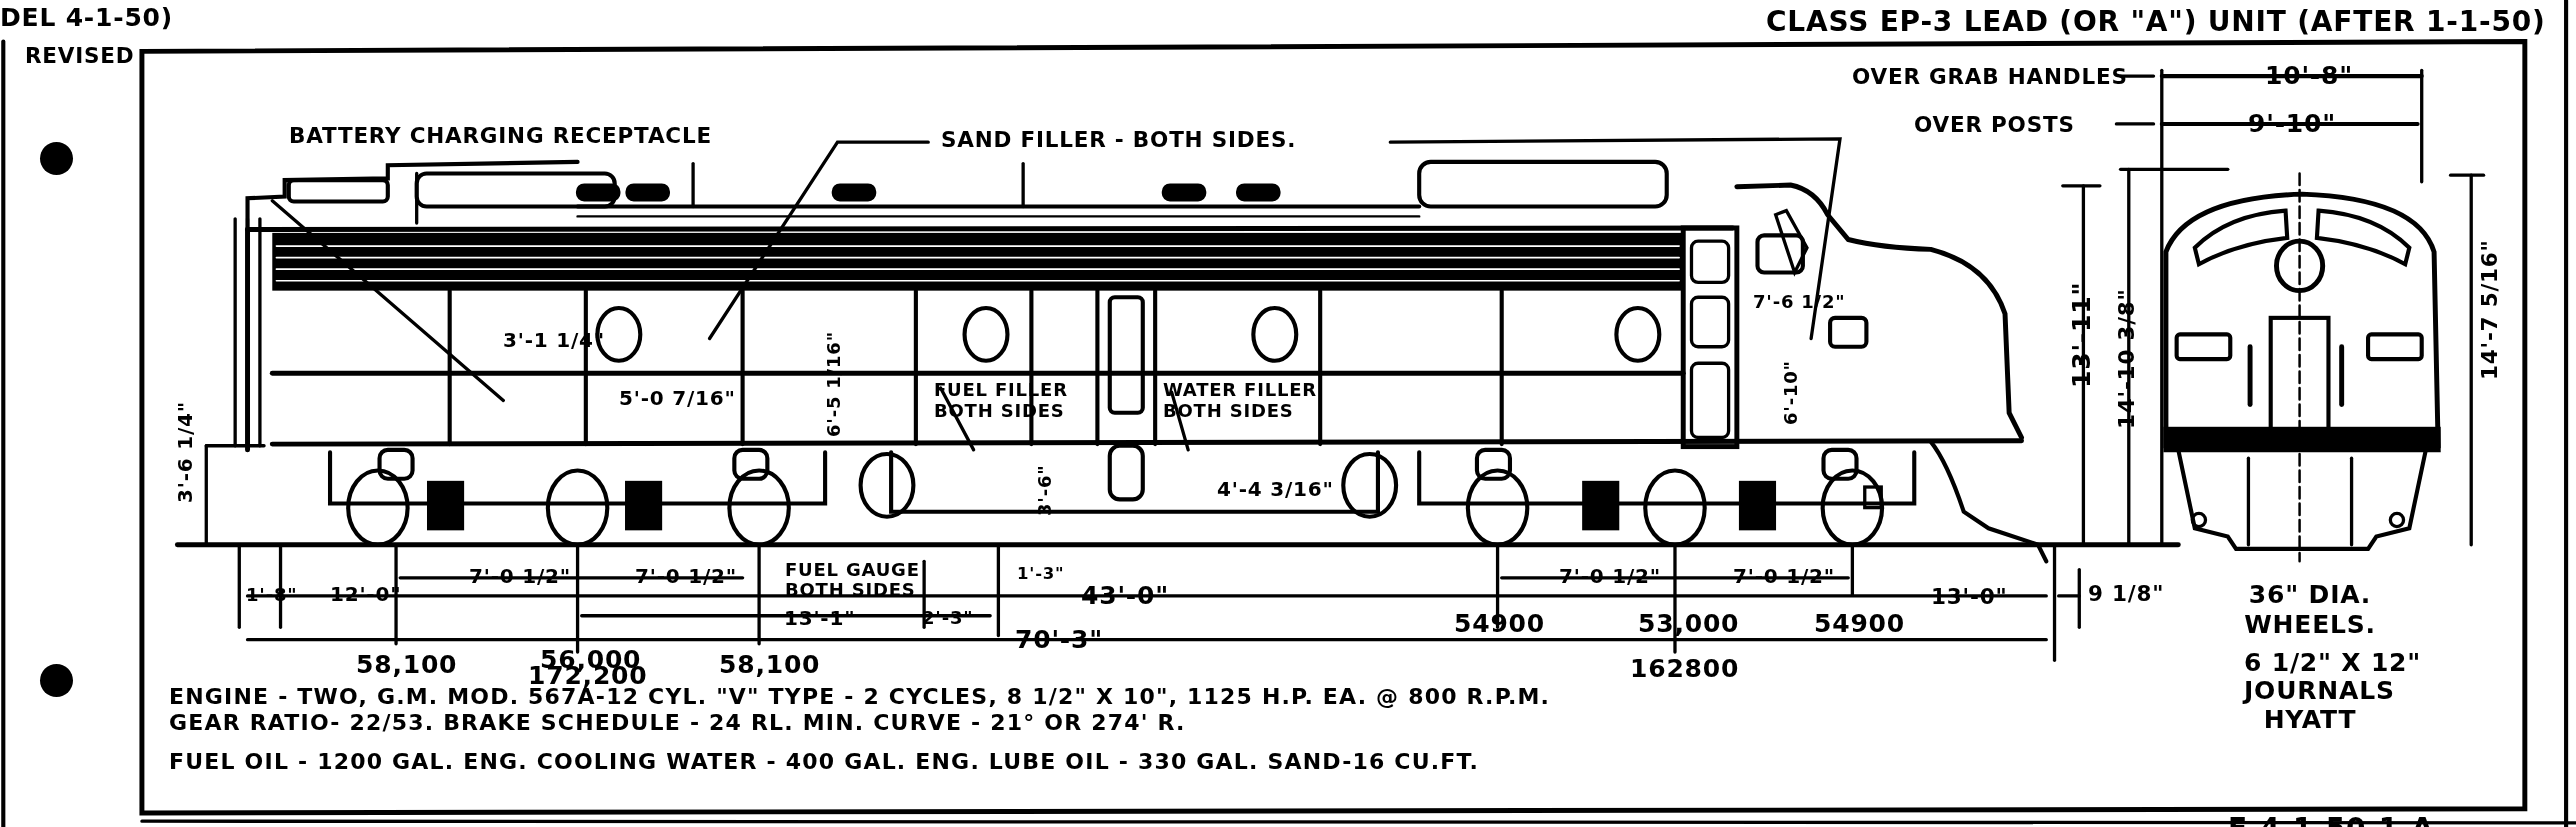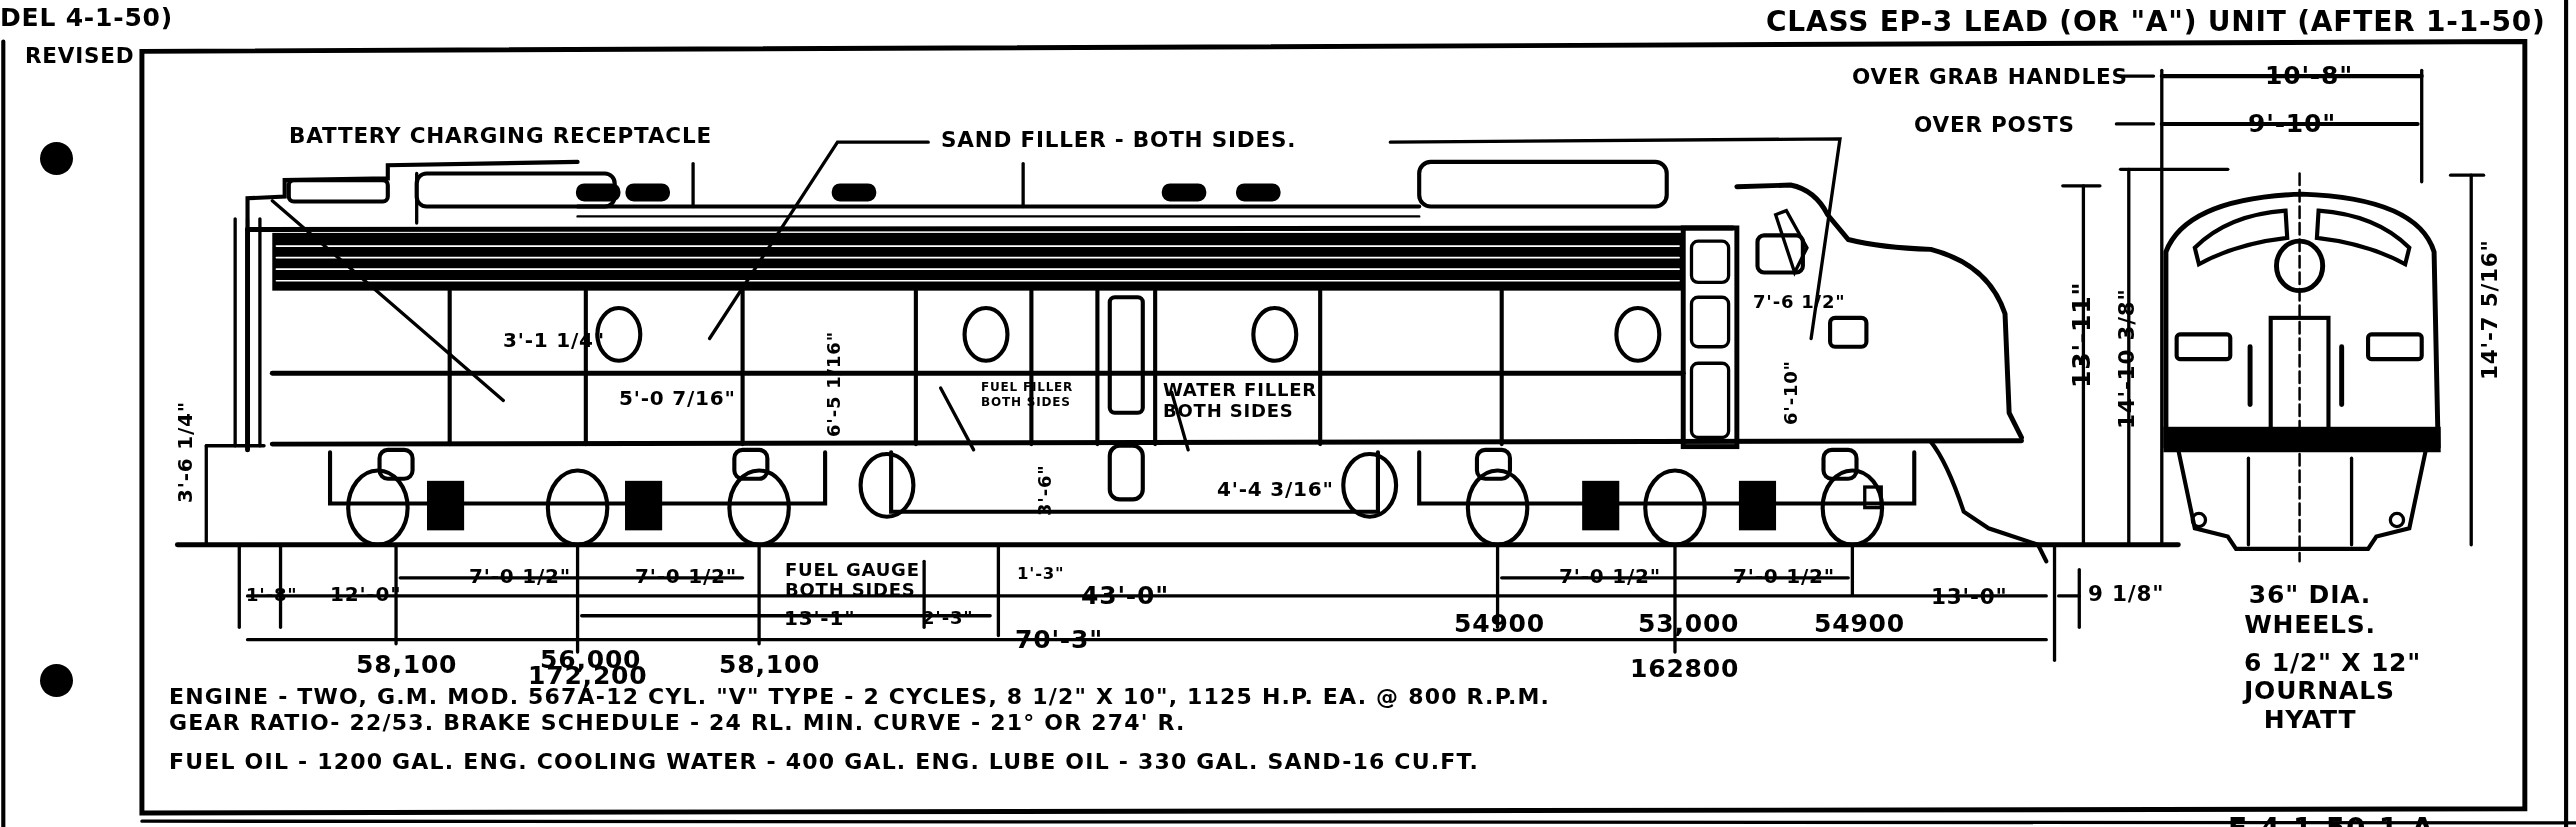--- a/index.html
+++ b/index.html
@@ -198,21 +198,21 @@
 
 <div class="hole" style="left:40px;top:142px;"></div>
 <div class="hole" style="left:40px;top:664px;"></div>
 
 <div class="t big" style="left:0;top:5px;font-size:25px;">DEL 4-1-50)</div>
 <div class="t lbl" style="left:5px;top:45px;padding-left:20px;">REVISED</div>
 <div class="t big" style="left:1766px;top:8.3px;">CLASS EP-3  LEAD (OR "A") UNIT (AFTER 1-1-50)</div>
 
 <div class="t lbl" style="left:289px;top:125px;">BATTERY CHARGING RECEPTACLE</div>
 <div class="t lbl" style="left:941px;top:129px;">SAND FILLER - BOTH SIDES.</div>
-<div class="t lbl" style="left:934px;top:381px;font-size:12px;margin-left:47px;">
+<div class="t lbl" style="left:934px;top:381px;font-size:18px;">
   <div>FUEL FILLER</div>
   <div style="margin-top:2.5px;">BOTH SIDES</div>
 </div>
 <div class="t lbl" style="left:1163px;top:381px;font-size:18px;">
   <div>WATER FILLER</div>
   <div style="margin-top:2.5px;">BOTH SIDES</div>
 </div>
 <div class="t lbl" style="left:785px;top:561px;font-size:18px;">
   <div>FUEL GAUGE</div>
   <div style="margin-top:1.7px;">BOTH SIDES</div>

